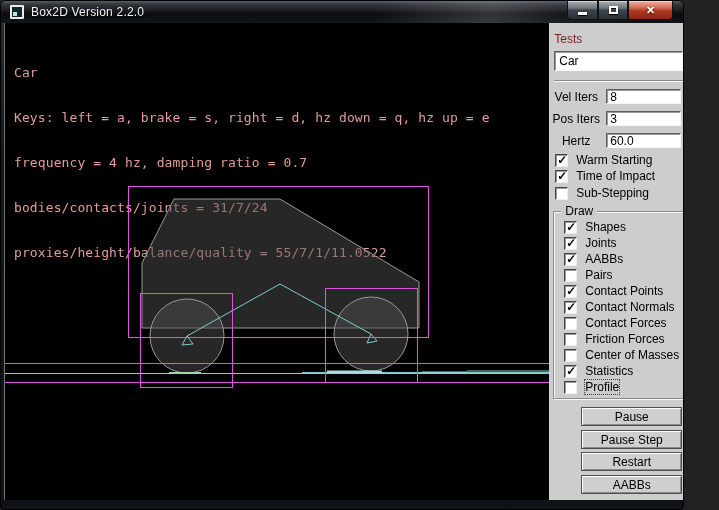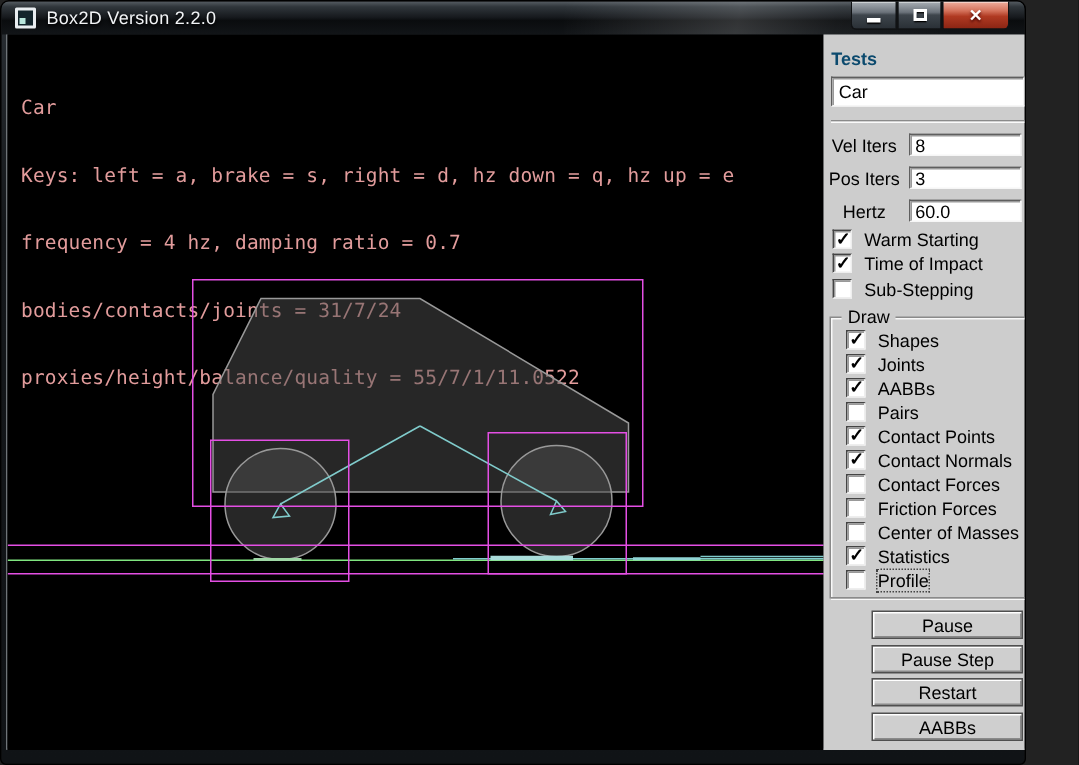--- a/index.html
+++ b/index.html
@@ -39,21 +39,21 @@
     border-left:1px solid #6f7478; border-bottom:1px solid #54585c; display:flex; }
 
   
   .canvas { position:relative; width:545px; height:477px; background:#000; overflow:hidden; }
   .stats { position:absolute; left:9px; top:12px; font-family:"DejaVu Sans Mono", monospace;
     font-size:13px; line-height:15px; letter-spacing:.1px; white-space:pre; }
   .canvas svg { position:absolute; left:0; top:0; }
 
   
   .panel { position:relative; width:166px; height:477px; background:#cdcdcd; color:#000; font-size:12px; }
-  .plabel { position:absolute; color:#0c4a6e;font-weight:bold; }
+  .plabel { position:absolute; color:#7f1d1d; }
   .sunken { border-style:solid; border-width:1px; border-color:#5f5f5f #f6f6f6 #f6f6f6 #5f5f5f;
     background:#fff; box-shadow:inset 1px 1px 0 #9a9a9a; }
   .raised { border-style:solid; border-width:1px; border-color:#fff #555 #555 #fff; background:#cdcdcd; }
 
   .tests-label { left:5px; top:9px; }
   .dropdown { position:absolute; left:5px; top:28px; width:146px; height:20px; display:flex; }
   .dd-field { flex:1; height:100%; padding:2px 4px; font-size:12px; color:#000; }
   .dd-btn { width:17px; height:18px; margin:0; display:flex; align-items:center; justify-content:center; cursor:default; }
   .dd-arrow { width:0; height:0; border:4px solid transparent; border-top:5px solid #111; margin-top:4px; }
 
@@ -61,21 +61,21 @@
     border-top:1px solid #8a8a8a; border-bottom:1px solid #fafafa; }
 
   .frow { position:absolute; left:0; height:15px; display:flex; align-items:center; }
   .flabel { width:57px; text-align:center; padding-right:3px; font-size:12px; }
   .finput { width:75px; height:15px; font-size:12px; font-family:"Liberation Sans",sans-serif; padding:0 3px; outline:none; }
   .spinner { width:15px; height:15px; margin-left:2px; display:flex; flex-direction:column; }
   .spin { flex:1; display:flex; align-items:center; justify-content:center; }
   .tri-up { width:0; height:0; border:3px solid transparent; border-bottom:4px solid #111; margin-bottom:2px; }
   .tri-dn { width:0; height:0; border:3px solid transparent; border-top:4px solid #111; margin-top:2px; }
 
-  .crow { position:absolute; height:14px; display:flex; }
+  .crow { position:absolute; height:14px; display:flex; align-items:center; }
   .cb { width:13px; height:13px; background:#fff; border-style:solid; border-width:1px;
     border-color:#444 #eee #eee #444; box-shadow:inset 1px 1px 0 #999; position:relative; }
   .cb.checked::after { content:"✓"; position:absolute; left:1px; top:-2px; font-size:12px; font-weight:bold; color:#000; }
   .cb-label { margin-left:8px; font-size:12px; white-space:nowrap; }
   .cb-label.focus { outline:1px dotted #444; outline-offset:0px; }
 
   .groupbox { position:absolute; left:4px; top:188px; width:143px; height:188px;
     border:1px solid #8a8a8a; box-shadow:inset 1px 1px 0 #f8f8f8, 1px 1px 0 #f8f8f8; }
   .legend { position:absolute; left:7px; top:-8px; background:#cdcdcd; padding:0 4px; font-size:12px; }
 

